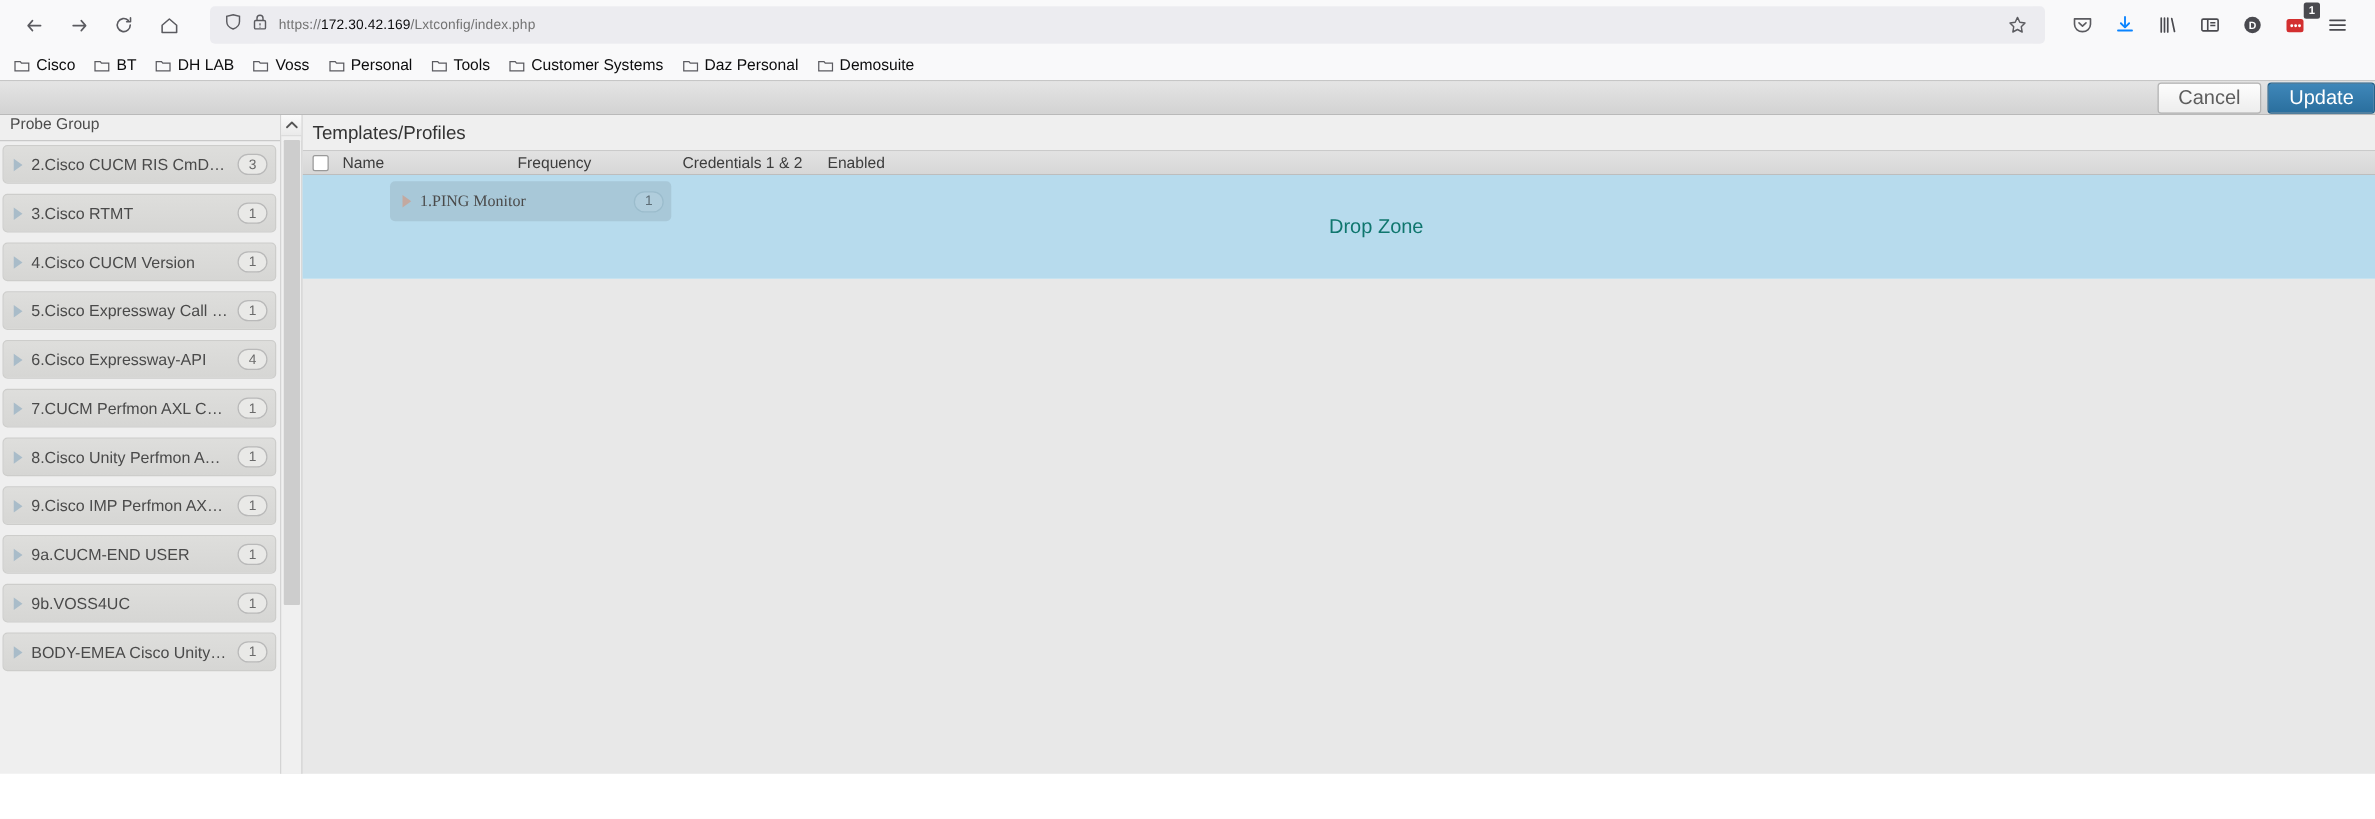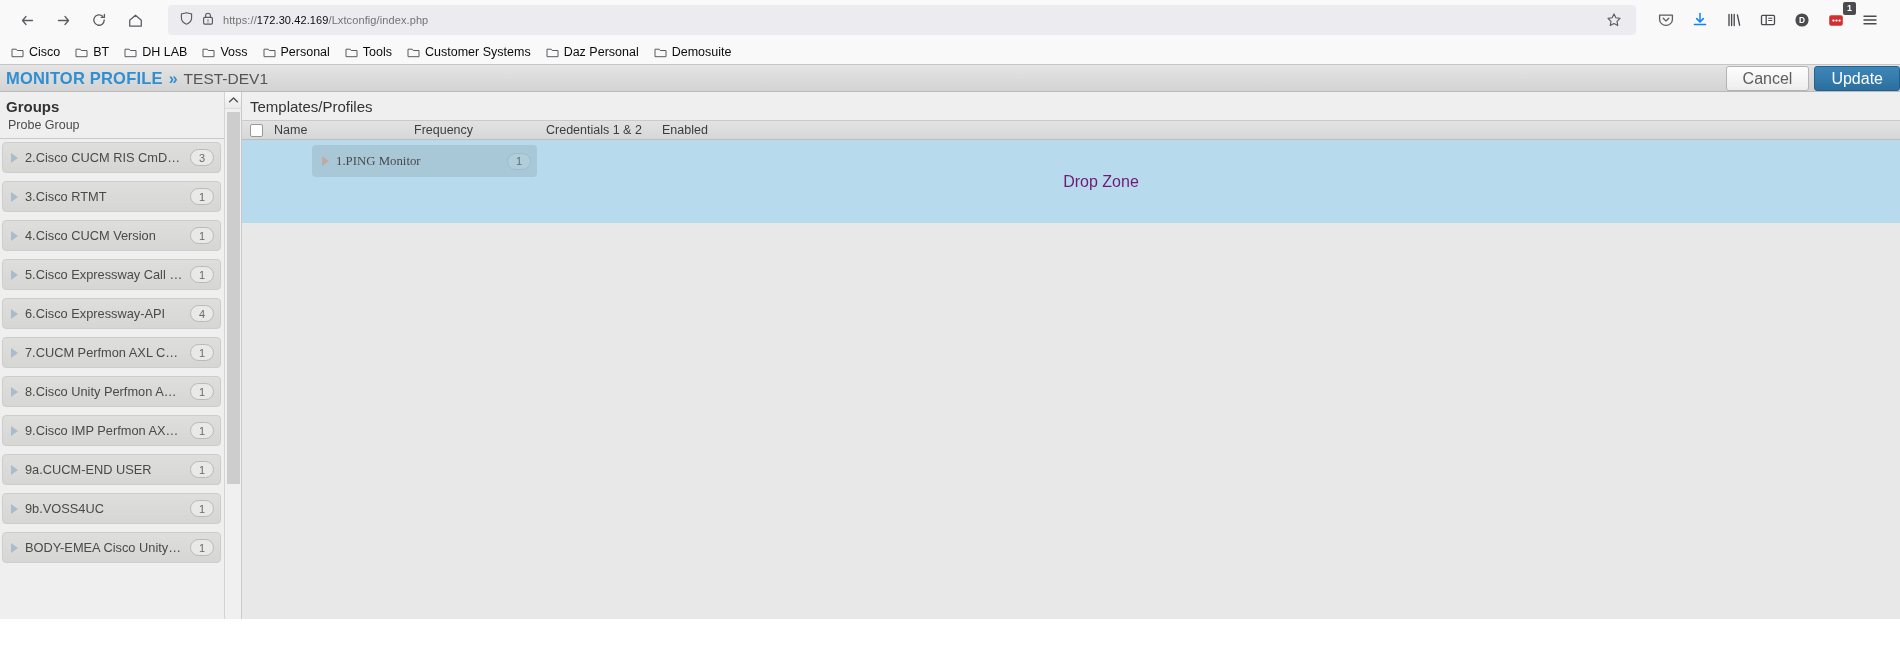--- a/index.html
+++ b/index.html
@@ -317,21 +317,21 @@
     border-color: #9bbccc;
     color: #5d6d76;
   }
   #drop-zone-text {
     position: absolute;
     left: 0; right: 0;
     top: 50%;
     transform: translateY(-50%);
     text-align: center;
     font-size: 16px;
-    color: #701a75;
+    color: #0f766e;
     padding-left: 60px;
   }
   #content-rest { flex: 1; background: #e8e8e8; }
 </style>
 </head>
 <body>
 
 <div id="browser-chrome">
 
   <div id="nav-bar">
@@ -484,35 +484,29 @@
       <div class="bookmark">
         <svg class="folder-ico" viewBox="0 0 13 11" fill="none" stroke="#5b5b60" stroke-width="1">
           <path d="M1 2.2h4.2l1 1.3H12v6.2H1z"></path>
         </svg>
         <span>Demosuite</span>
       </div>
     </div>
 </div>
 
 <div id="app-header">
-  <div id="breadcrumb">
-    <span id="crumb-root">MONITOR PROFILE</span>
-    <span id="crumb-sep">»</span>
-    <span id="crumb-current">TEST-DEV1</span>
-  </div>
   <div id="header-actions">
     <button class="hbtn" id="cancel-button">Cancel</button>
     <button class="hbtn" id="update-button">Update</button>
   </div>
 </div>
 
 <div id="app-body">
 
   <div id="sidebar">
-    <div id="sidebar-title">Groups</div>
     <div id="sidebar-subtitle">Probe Group</div>
     <div id="group-list">
         <div class="group-item">
           <span class="tri"></span>
           <span class="group-label">2.Cisco CUCM RIS CmDevice_creds</span>
           <span class="count-badge">3</span>
         </div>
         <div class="group-item">
           <span class="tri"></span>
           <span class="group-label">3.Cisco RTMT</span>

